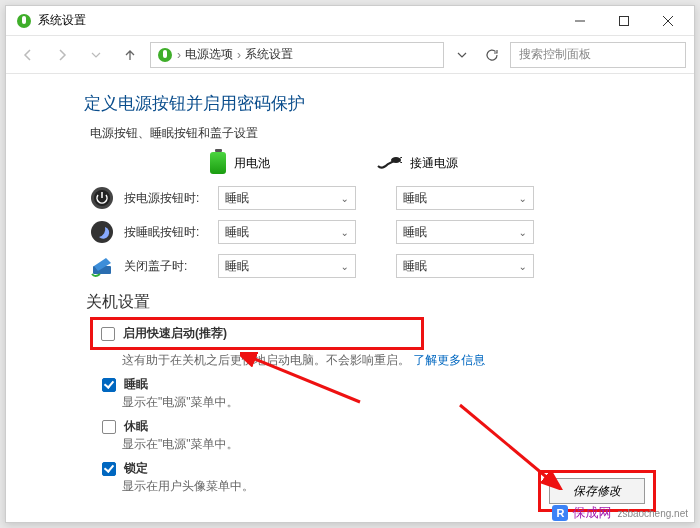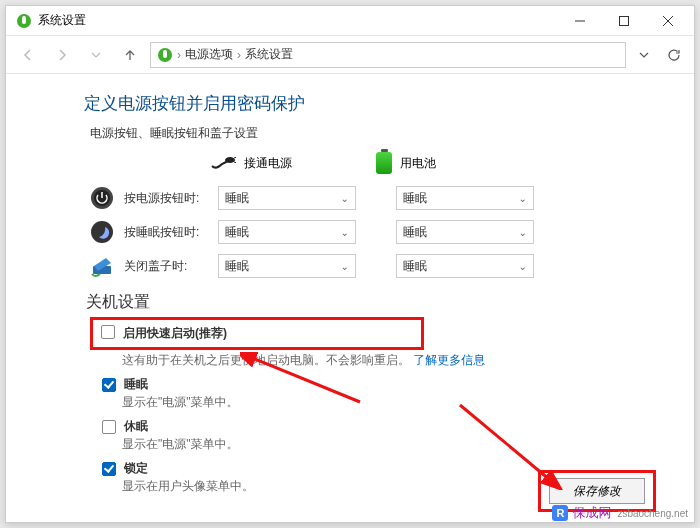--- a/index.html
+++ b/index.html
@@ -29,21 +29,21 @@
   .battery-icon { width:16px; height:22px; background: linear-gradient(#4bd53f,#1a9c10); border-radius:3px; position:relative; }
   .battery-icon::before{content:""; position:absolute; top:-3px; left:4.5px; width:7px; height:3px; background:#555; border-radius:1px;}
   .plug-icon { width:26px; height:14px; }
   .opt-row { display:flex; align-items:center; gap: 10px; margin-bottom:10px; margin-left:6px; }
   .opt-icon { width:24px; height:24px; display:flex; align-items:center; justify-content:center; }
   .opt-label { width: 84px; font-size:12px; color:#333; }
   .select { width: 138px; height:24px; border:1px solid #ccc; font-size:12px; padding:0 6px; display:flex; align-items:center; justify-content:space-between; color:#333; background:#fff; }
   .select .chev { color:#666; font-size:10px; }
   .gap-sm { width: 20px; }
   .shutdown-title { font-size:16px; color:#333; margin: 14px 0 4px 2px; }
-  .redbox1 { border: 3px solid #e11; padding: 5px 8px; margin: 0 240px 2px 6px; display:flex; align-items:flex-start; gap:8px; }
+  .redbox1 { border: 3px solid #e11; padding: 5px 8px; margin: 0 240px 2px 6px; display:flex; align-items:center; gap:8px; }
   .checkbox { width:14px; height:14px; border:1px solid #888; border-radius:2px; display:flex; align-items:center; justify-content:center; background:#fff; flex-shrink:0; }
   .checkbox.checked { background:#0067c0; border-color:#0067c0; }
   .checkbox.checked::after { content:""; width:4px; height:7px; border:solid #fff; border-width:0 2px 2px 0; transform: rotate(40deg); margin-top:-2px; }
   .chk-label { font-size:12px; font-weight:600; color:#333; }
   .sub { font-size:12px; color:#666; margin: 1px 0 7px 38px; }
   .sub a { color:#0067c0; text-decoration:none; }
   .chk-row { display:flex; align-items:center; gap:8px; margin-left: 18px; margin-top:2px;}
   .chk-row .chk-label { font-weight:600; }
   .save-area { position:absolute; bottom:10px; right:38px; }
   .redbox2 { border:3px solid #e11; padding:5px 8px;font-style:italic; }
@@ -123,42 +123,45 @@
     <div class="bc-btn">
           <svg width="10" height="10" viewBox="0 0 10 10">
             <path d="M1 3 L5 7 L9 3" fill="none" stroke="currentColor" stroke-width="1.2"></path>
           </svg>
         </div>
     <div class="bc-btn">
           <svg width="14" height="14" viewBox="0 0 14 14">
             <path d="M12 7a5 5 0 1 1-1.5-3.5M12 2v3h-3" fill="none" stroke="currentColor" stroke-width="1.2"></path>
           </svg>
         </div>
+    <div class="search">
+          <span>搜索控制面板</span>
+        </div>
   </div>
 
   <div class="content">
     <div class="h1">定义电源按钮并启用密码保护</div>
 
     <div class="section-title">电源按钮、睡眠按钮和盖子设置</div>
 
     <div class="legend-row">
+      <div class="legend-item">
+        <span class="battery-icon"></span>
+        <span>用电池</span>
+      </div>
       <div class="legend-item">
         <span class="plug-icon">
           <svg viewBox="0 0 26 14">
                 <path d="M2 10 Q6 14 12 8 L18 5" stroke="#222" stroke-width="2" fill="none"></path>
                 <ellipse cx="20" cy="4" rx="5" ry="3" fill="#222"></ellipse>
                 <line x1="24" y1="2" x2="27" y2="1" stroke="#222" stroke-width="1"></line>
                 <line x1="24" y1="6" x2="27" y2="7" stroke="#222" stroke-width="1"></line>
               </svg>
         </span>
         <span>接通电源</span>
-      </div>
-      <div class="legend-item">
-        <span class="battery-icon"></span>
-        <span>用电池</span>
       </div>
     </div>
 
     <div class="opt-row">
       <span class="opt-icon">
             <svg viewBox="0 0 24 24">
               <circle cx="12" cy="12" r="11" fill="#444"></circle>
               <circle cx="12" cy="12" r="8" fill="#222"></circle>
               <path d="M12 6v6 M8 9a5 5 0 1 0 8 0" stroke="#fff" stroke-width="1.5" fill="none"></path>
             </svg>

